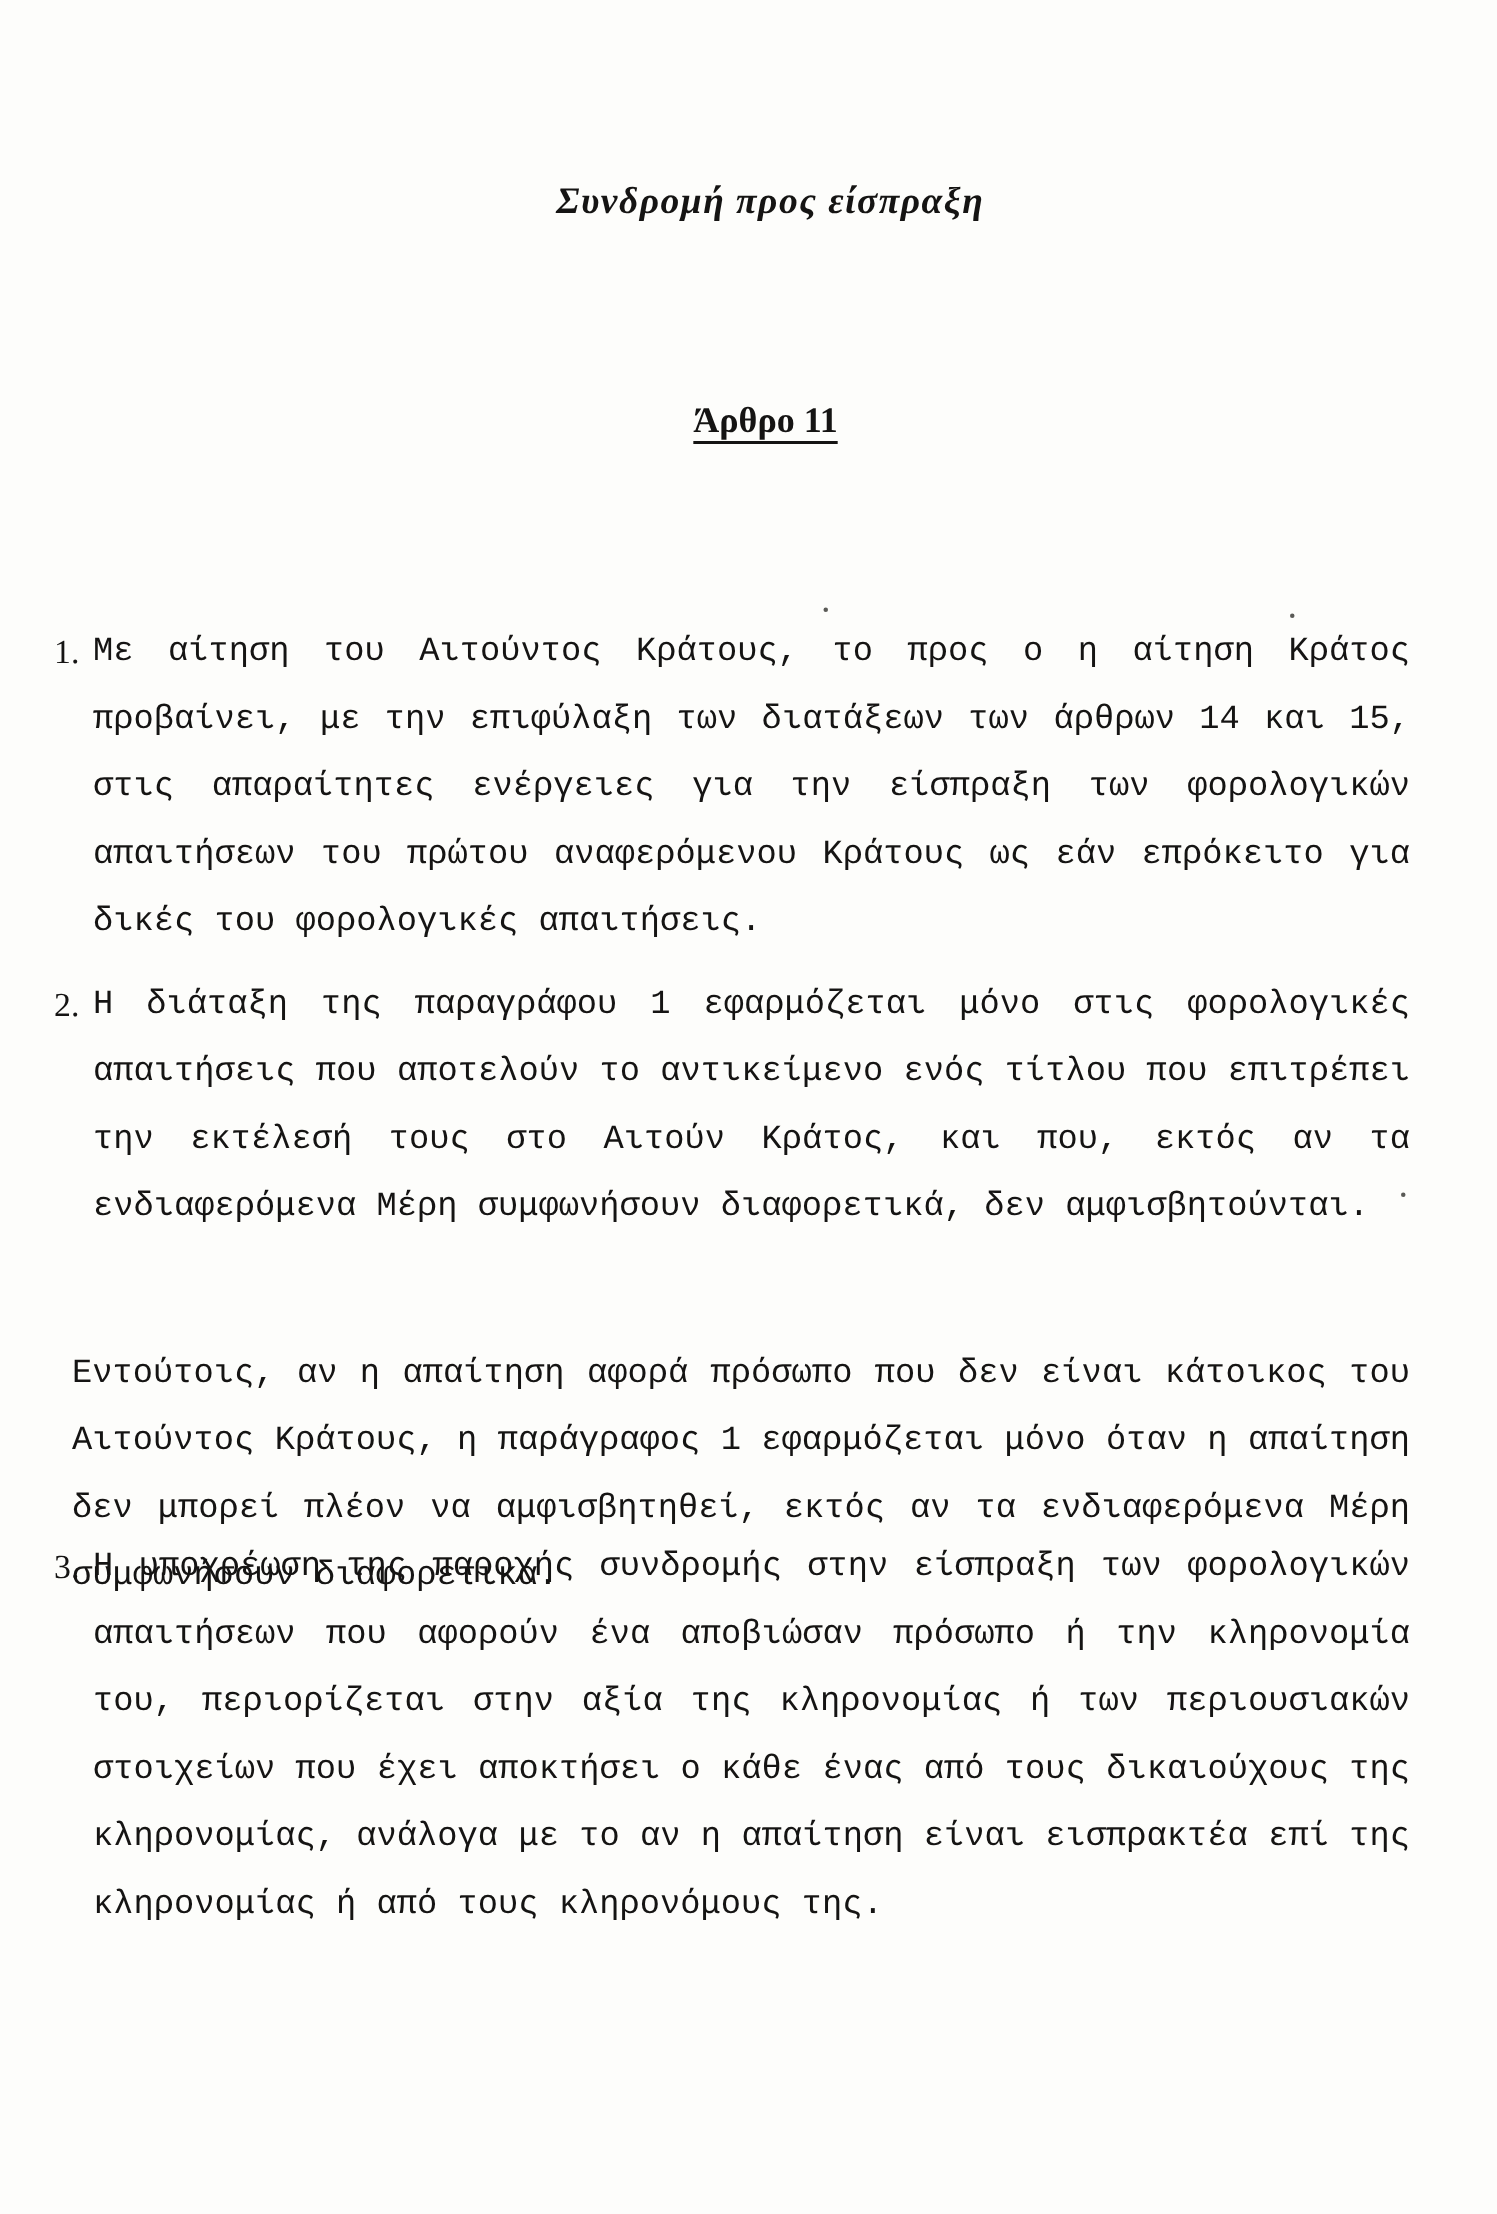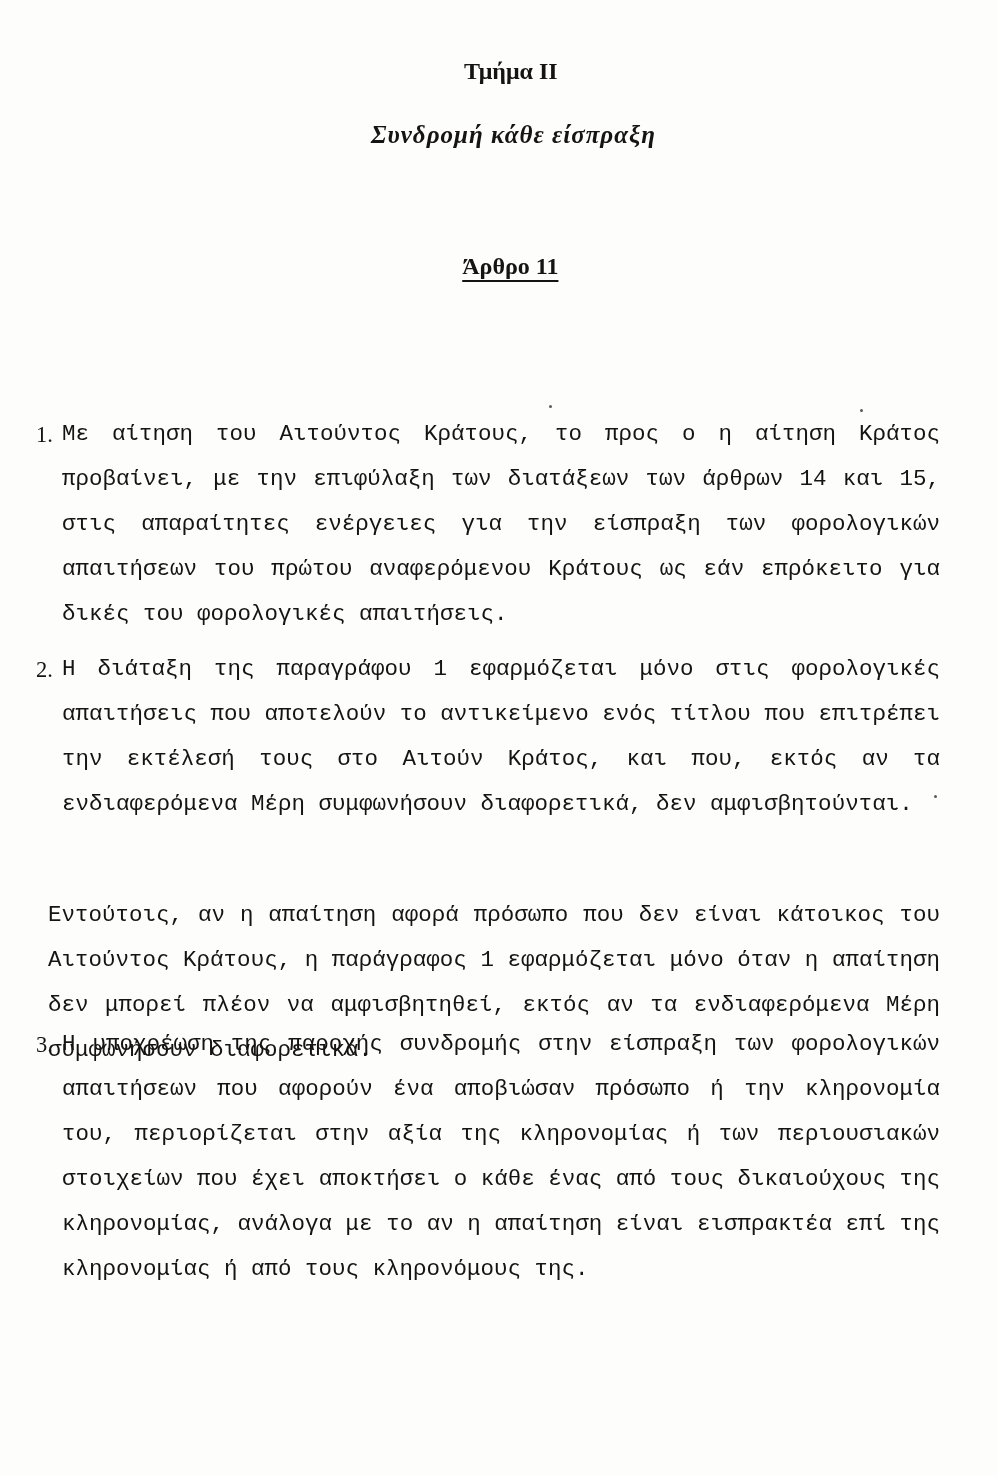--- a/index.html
+++ b/index.html
@@ -64,29 +64,26 @@
     position: absolute;
     background: #5a5a56;
     border-radius: 50%;
   }
 </style>
 </head>
 <body>
 
 <div class="page">
 
-  <div class="heading h-bold" style="top: 26px;">
-    <span>Τμήμα II</span>
+
+  <div class="heading h-italic" style="top: 90px;">
+    <span>Συνδρομή προς είσπραξη</span>
   </div>
 
-  <div class="heading h-italic" style="top: 90px;">
-    <span>Συνδρομή κάθε είσπραξη</span>
-  </div>
-
-  <div class="heading h-bold h-underline" style="top: 221px; text-align: center;">
+  <div class="heading h-bold h-underline" style="top: 236px; text-align: center;">
     <span>Άρθρο 11</span>
   </div>
 
 
   <div class="para" style="top: 412px;">
     <span class="num">1.</span>
     <span class="ptext">Με αίτηση του Αιτούντος Κράτους, το προς ο η αίτηση Κράτος προβαίνει, με την επιφύλαξη των διατάξεων των άρθρων 14 και 15, στις απαραίτητες ενέργειες για την είσπραξη των φορολογικών απαιτήσεων του πρώτου αναφερόμενου Κράτους ως εάν επρόκειτο για δικές του φορολογικές απαιτήσεις.</span>
   </div>
 
   <div class="para" style="top: 647px;">

